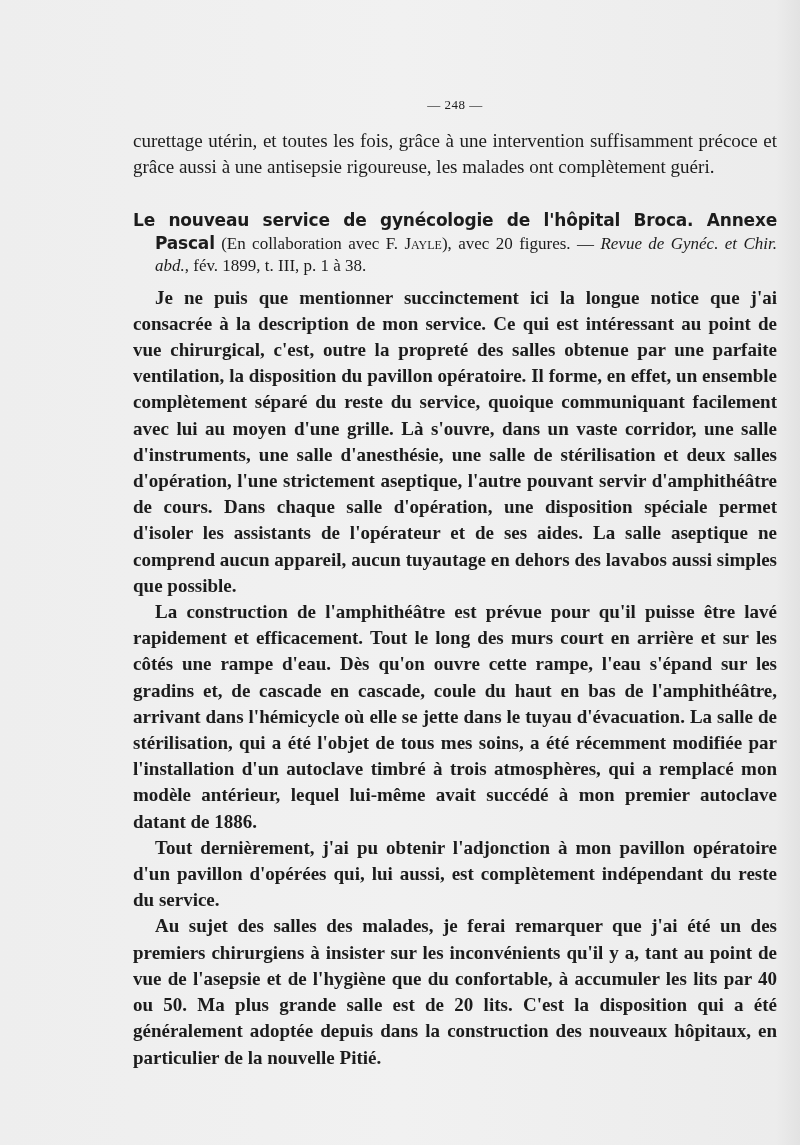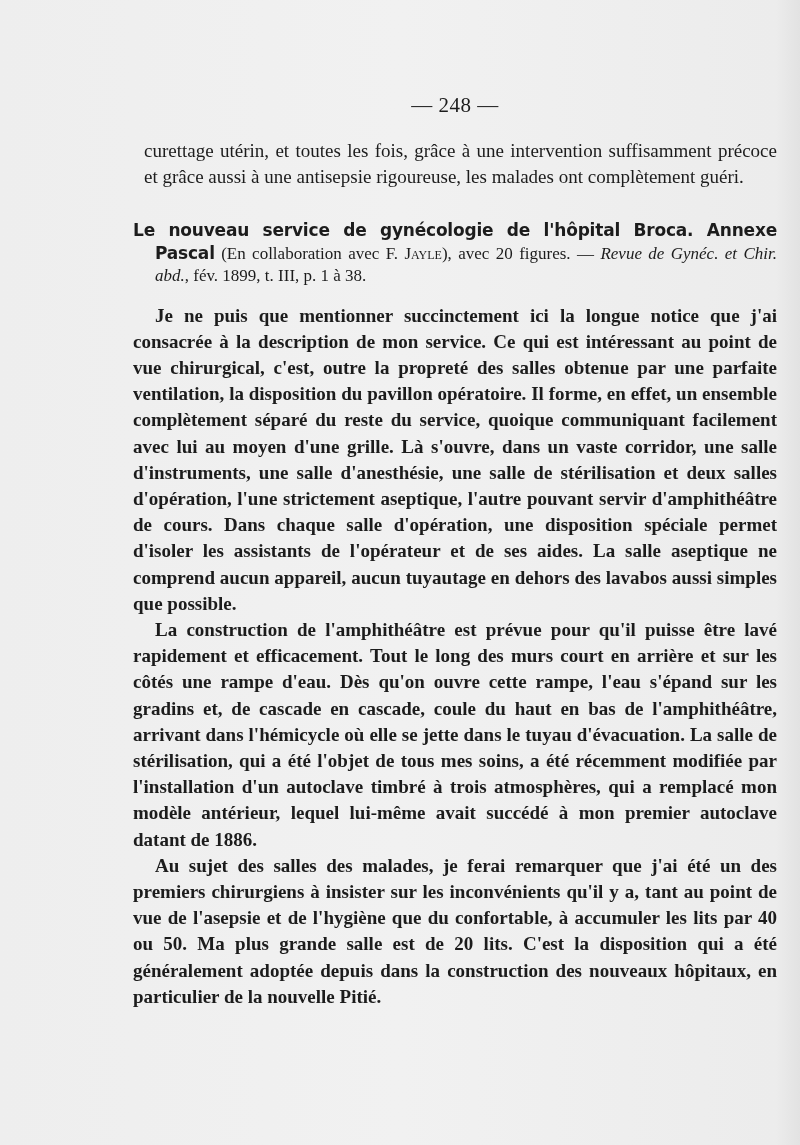--- a/index.html
+++ b/index.html
@@ -25,40 +25,39 @@
       left: 133px;
       top: 92px;
       width: 644px;
       font-family: "Liberation Serif", "DejaVu Serif", serif;
       color: #1c1c1c;
       font-size: 19px;
       line-height: 26.2px;
     }
     .page-number {
       text-align: center;
-      font-size: 21px;
-      margin: 0 0 20px 0;
+      font-size: 13px;
+      margin: 0 0 10px 0;
       padding-left: 0;
       letter-spacing: 0.5px;
     }
     p {
       margin: 0;
       text-align: justify;
     }
     .para-first {
       text-indent: 0;
-      margin-left: 11px;
     }
     .para {
       text-indent: 22px;
       font-weight: bold;
     }
     .entry {
       margin-top: 28px;
-      margin-bottom: 16px;
+      margin-bottom: 8px;
       font-size: 17px;
       line-height: 22px;
       text-align: justify;
       padding-left: 22px;
       text-indent: -22px;
     }
     .entry .title {
       font-family: "DejaVu Sans", "Liberation Sans", sans-serif;
       font-weight: bold;
       font-size: 17px;
@@ -78,16 +77,17 @@
   <div class="content">
 
     <div class="page-number">— 248 —</div>
 
     <p class="para-first">curettage utérin, et toutes les fois, grâce à une intervention suffisamment précoce et grâce aussi à une antisepsie rigoureuse, les malades ont complètement guéri.</p>
 
     <p class="entry"><span class="title">Le nouveau service de gynécologie de l'hôpital Broca. Annexe Pascal</span><span> (En collaboration avec F. </span><span class="smallcaps">Jayle</span><span>), avec 20 figures. — </span><span class="journal">Revue de Gynéc. et Chir. abd.</span><span>, fév. 1899, t. III, p. 1 à 38.</span></p>
 
     <p class="para">Je ne puis que mentionner succinctement ici la longue notice que j'ai consacrée à la description de mon service. Ce qui est intéressant au point de vue chirurgical, c'est, outre la propreté des salles obtenue par une parfaite ventilation, la disposition du pavillon opératoire. Il forme, en effet, un ensemble complètement séparé du reste du service, quoique communiquant facilement avec lui au moyen d'une grille. Là s'ouvre, dans un vaste corridor, une salle d'instruments, une salle d'anesthésie, une salle de stérilisation et deux salles d'opération, l'une strictement aseptique, l'autre pouvant servir d'amphithéâtre de cours. Dans chaque salle d'opération, une disposition spéciale permet d'isoler les assistants de l'opérateur et de ses aides. La salle aseptique ne comprend aucun appareil, aucun tuyautage en dehors des lavabos aussi simples que possible.</p>
     <p class="para">La construction de l'amphithéâtre est prévue pour qu'il puisse être lavé rapidement et efficacement. Tout le long des murs court en arrière et sur les côtés une rampe d'eau. Dès qu'on ouvre cette rampe, l'eau s'épand sur les gradins et, de cascade en cascade, coule du haut en bas de l'amphithéâtre, arrivant dans l'hémicycle où elle se jette dans le tuyau d'évacuation. La salle de stérilisation, qui a été l'objet de tous mes soins, a été récemment modifiée par l'installation d'un autoclave timbré à trois atmosphères, qui a remplacé mon modèle antérieur, lequel lui-même avait succédé à mon premier autoclave datant de 1886.</p>
+    <p class="para">Tout dernièrement, j'ai pu obtenir l'adjonction à mon pavillon opératoire d'un pavillon d'opérées qui, lui aussi, est complètement indépendant du reste du service.</p>
     <p class="para">Au sujet des salles des malades, je ferai remarquer que j'ai été un des premiers chirurgiens à insister sur les inconvénients qu'il y a, tant au point de vue de l'asepsie et de l'hygiène que du confortable, à accumuler les lits par 40 ou 50. Ma plus grande salle est de 20 lits. C'est la disposition qui a été généralement adoptée depuis dans la construction des nouveaux hôpitaux, en particulier de la nouvelle Pitié.</p>
 
   </div>
 </div>
 
 </body></html>

